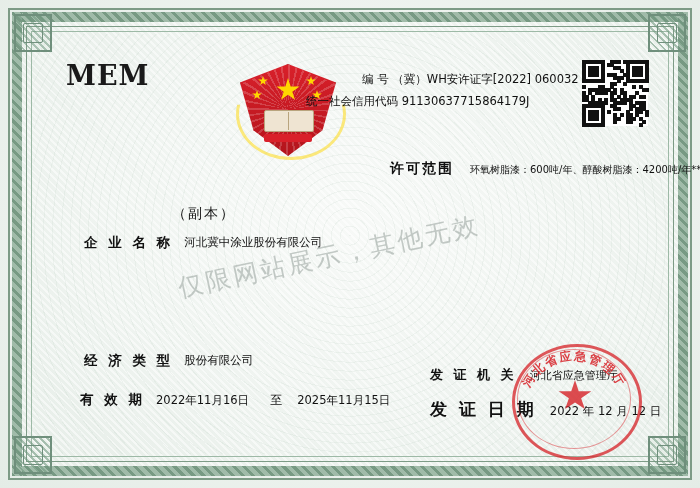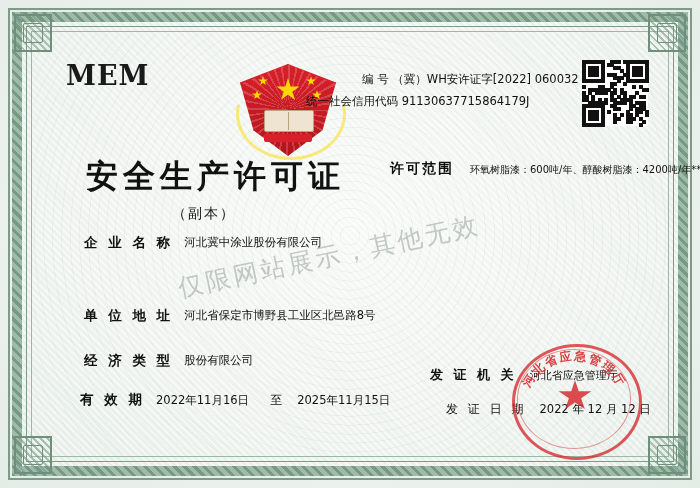--- a/index.html
+++ b/index.html
@@ -173,21 +173,21 @@
   .valid .lbl{font-size:13.5px;font-weight:bold;letter-spacing:3px;color:#111;}
   .valid .d1{font-size:11.5px;color:#111;margin-left:6px;}
   .valid .to{font-size:12px;color:#111;margin-left:16px;}
   .valid .d2{font-size:11.5px;color:#111;margin-left:10px;}
 
   
   .issuer{position:absolute;left:430px;top:364px;}
   .issuer .lbl{font-size:13px;font-weight:bold;letter-spacing:3px;color:#111;}
   .issuer .val{font-size:11px;color:#111;margin-left:8px;}
   .issuer-date{position:absolute;left:430px;top:398px;}
-  .issuer-date .lbl{font-size:12px;font-weight:normal;letter-spacing:3px;color:#111;margin-left:16px;}
+  .issuer-date .lbl{font-size:17px;font-weight:bold;letter-spacing:3px;color:#111;}
   .issuer-date .val{font-size:11.5px;color:#111;margin-left:8px;}
 
   
   .seal{
     position:absolute;left:512px;top:344px;width:124px;height:110px;
     border-radius:50%;
     pointer-events:none;
   }
   .seal .ring{
     position:absolute;left:0;top:0;width:124px;height:110px;
@@ -474,33 +474,28 @@
       <div class="cell" style="left: 6.28571px; top: 62.8571px; width: 4px; height: 4px;"></div>
       <div class="cell" style="left: 9.42857px; top: 62.8571px; width: 4px; height: 4px;"></div>
       <div class="cell" style="left: 12.5714px; top: 62.8571px; width: 4px; height: 4px;"></div>
       <div class="cell" style="left: 15.7143px; top: 62.8571px; width: 4px; height: 4px;"></div>
       <div class="cell" style="left: 18.8571px; top: 62.8571px; width: 4px; height: 4px;"></div>
     </div>
 
   <div class="hdr-line" id="hdr-no">编 号 （冀）WH安许证字[2022] 060032</div>
   <div class="hdr-line" id="hdr-code">统一社会信用代码 91130637715864179J</div>
 
-  <div class="title">安全生产许可证</div>
   <div class="subtitle">（副本）</div>
 
   <div class="scope-label">许可范围</div>
   <div class="scope-value">环氧树脂漆：600吨/年、醇酸树脂漆：4200吨/年***</div>
 
   <div class="field" id="f-company">
     <span class="lbl">企 业 名 称</span>
     <span class="val">河北冀中涂业股份有限公司</span>
-  </div>
-  <div class="field" id="f-address">
-    <span class="lbl">单 位 地 址</span>
-    <span class="val">河北省保定市博野县工业区北邑路8号</span>
   </div>
   <div class="field" id="f-economy">
     <span class="lbl">经 济 类 型</span>
     <span class="val">股份有限公司</span>
   </div>
 
   <div class="valid">
     <span class="lbl">有 效 期</span>
     <span class="d1">2022年11月16日</span>
     <span class="to">至</span>

